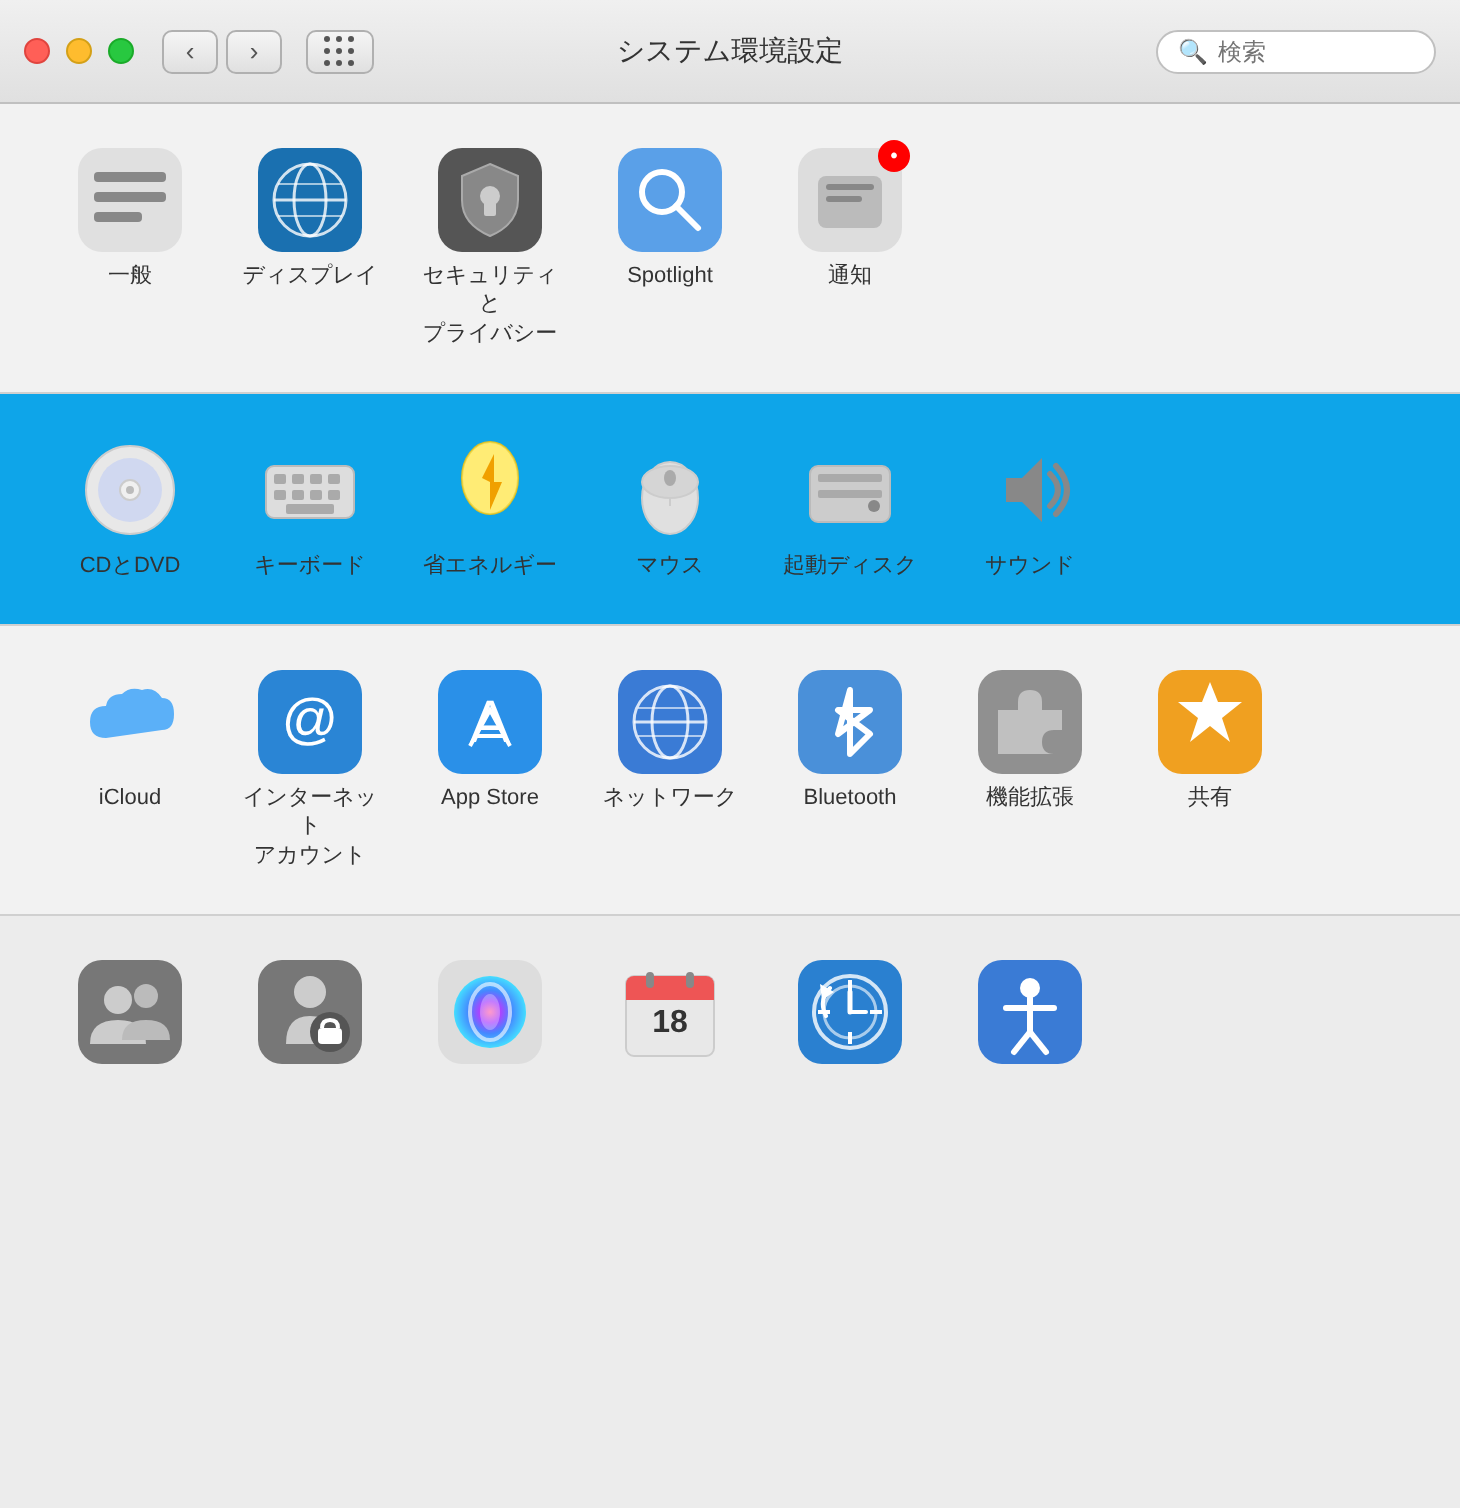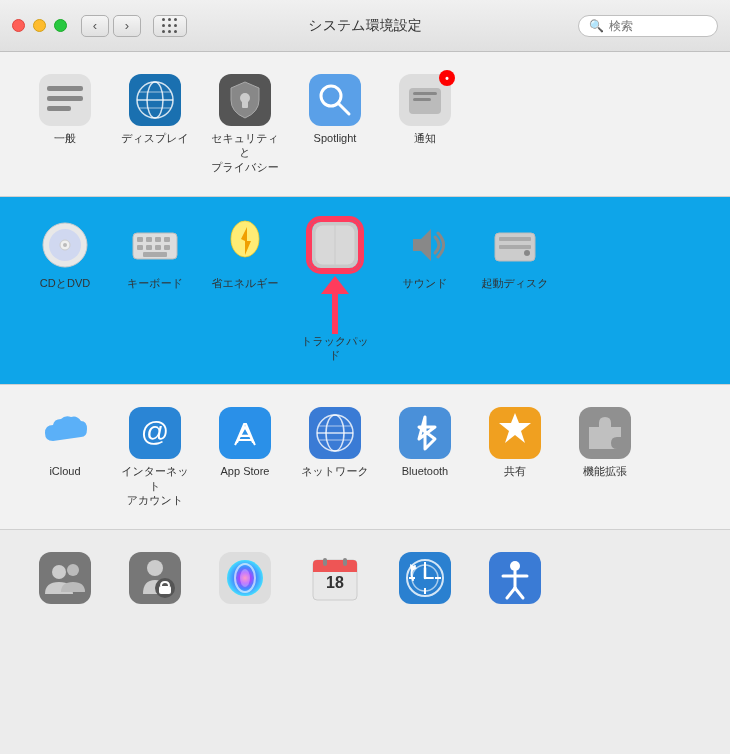--- a/index.html
+++ b/index.html
@@ -352,60 +352,55 @@
         <div class="pref-icon">
           <svg width="52" height="52" viewBox="0 0 52 52">
             <ellipse cx="26" cy="20" rx="14" ry="18" fill="#ffe060" stroke="#e0c020" stroke-width="1"></ellipse>
             <ellipse cx="26" cy="20" rx="14" ry="18" fill="rgba(255,255,150,0.4)"></ellipse>
             <path d="M22 20 L28 8 L28 22 L32 22 L26 36 L26 22 Z" fill="#f0a000"></path>
           </svg>
         </div>
         <span class="pref-label">省エネルギー</span>
       </div>
 
-
-      <div class="pref-item highlighted">
-        <div class="trackpad-wrapper">
-          <div class="pref-icon" style="border: 3px solid #ff3b5c; border-radius: 12px;">
-            <svg width="52" height="52" viewBox="0 0 52 52">
-              <rect width="52" height="52" rx="10" fill="#c8c8c8"></rect>
-              <rect x="4" y="4" width="44" height="44" rx="8" fill="#d8d8d8"></rect>
-              <line x1="26" y1="4" x2="26" y2="48" stroke="#bbb" stroke-width="0.5"></line>
-            </svg>
-          </div>
-          <div class="annotation-arrow">
-            <div class="arrow-head"></div>
-            <div class="arrow-shaft"></div>
-          </div>
-        </div>
-        <span class="pref-label">トラックパッド</span>
-      </div>
-
-
-      <div class="pref-item">
-        <div class="pref-icon">
-          <svg width="52" height="52" viewBox="0 0 52 52">
-            <path d="M14 20 L22 20 L32 10 L32 42 L22 32 L14 32 Z" fill="#888"></path>
-            <path d="M36 18 Q44 26 36 34" stroke="#888" stroke-width="3" fill="none" stroke-linecap="round"></path>
-            <path d="M39 14 Q50 26 39 38" stroke="#888" stroke-width="3" fill="none" stroke-linecap="round"></path>
-          </svg>
-        </div>
-        <span class="pref-label">サウンド</span>
-      </div>
+      <div class="pref-item">
+        <div class="pref-icon">
+          <svg width="52" height="52" viewBox="0 0 52 52">
+            <ellipse cx="26" cy="30" rx="14" ry="18" fill="#e0e0e0" stroke="#ccc" stroke-width="1"></ellipse>
+            <line x1="26" y1="14" x2="26" y2="34" stroke="#ccc" stroke-width="1"></line>
+            <ellipse cx="26" cy="22" rx="14" ry="8" fill="#d5d5d5" stroke="#ccc" stroke-width="1"></ellipse>
+            <ellipse cx="26" cy="20" rx="3" ry="4" fill="#aaa"></ellipse>
+          </svg>
+        </div>
+        <span class="pref-label">マウス</span>
+      </div>
+
+
 
       <div class="pref-item">
         <div class="pref-icon">
           <svg width="52" height="52" viewBox="0 0 52 52">
             <rect x="6" y="14" width="40" height="28" rx="4" fill="#ccc" stroke="#bbb" stroke-width="1"></rect>
             <rect x="10" y="18" width="32" height="4" rx="1" fill="#aaa"></rect>
             <rect x="10" y="26" width="32" height="4" rx="1" fill="#aaa"></rect>
             <circle cx="38" cy="34" r="3" fill="#888"></circle>
           </svg>
         </div>
         <span class="pref-label">起動ディスク</span>
+      </div>
+
+      <div class="pref-item">
+        <div class="pref-icon">
+          <svg width="52" height="52" viewBox="0 0 52 52">
+            <path d="M14 20 L22 20 L32 10 L32 42 L22 32 L14 32 Z" fill="#888"></path>
+            <path d="M36 18 Q44 26 36 34" stroke="#888" stroke-width="3" fill="none" stroke-linecap="round"></path>
+            <path d="M39 14 Q50 26 39 38" stroke="#888" stroke-width="3" fill="none" stroke-linecap="round"></path>
+          </svg>
+        </div>
+        <span class="pref-label">サウンド</span>
       </div>
 
     </div>
   </div>
 
   <div class="section section-3">
     <div class="icon-grid">
 
       <div class="pref-item">
         <div class="pref-icon">
@@ -458,35 +453,35 @@
             <rect width="52" height="52" rx="12" fill="#4a90d9"></rect>
             <path d="M26 10 L26 42 L36 32 L20 20 L36 20 L20 32 Z" stroke="white" stroke-width="3" fill="none" stroke-linejoin="round"></path>
           </svg>
         </div>
         <span class="pref-label">Bluetooth</span>
       </div>
 
       <div class="pref-item">
         <div class="pref-icon">
           <svg width="52" height="52" viewBox="0 0 52 52">
+            <rect width="52" height="52" rx="12" fill="#909090"></rect>
+            <path d="M10 20 L20 20 L20 16 Q20 10 26 10 Q32 10 32 16 L32 20 L42 20 L42 30 L38 30 Q32 30 32 36 Q32 42 38 42 L42 42 L42 42 L10 42 Z" fill="#c0c0c0"></path>
+          </svg>
+        </div>
+        <span class="pref-label">機能拡張</span>
+      </div>
+
+      <div class="pref-item">
+        <div class="pref-icon">
+          <svg width="52" height="52" viewBox="0 0 52 52">
             <rect width="52" height="52" rx="12" fill="#f0a020"></rect>
             <path d="M26 6 L30 16 L42 16 L32 24 L36 36 L26 28 L16 36 L20 24 L10 16 L22 16 Z" fill="white"></path>
           </svg>
         </div>
         <span class="pref-label">共有</span>
-      </div>
-
-      <div class="pref-item">
-        <div class="pref-icon">
-          <svg width="52" height="52" viewBox="0 0 52 52">
-            <rect width="52" height="52" rx="12" fill="#909090"></rect>
-            <path d="M10 20 L20 20 L20 16 Q20 10 26 10 Q32 10 32 16 L32 20 L42 20 L42 30 L38 30 Q32 30 32 36 Q32 42 38 42 L42 42 L42 42 L10 42 Z" fill="#c0c0c0"></path>
-          </svg>
-        </div>
-        <span class="pref-label">機能拡張</span>
       </div>
 
     </div>
   </div>
 
   <div class="section section-4">
     <div class="icon-grid">
 
       <div class="pref-item">
         <div class="pref-icon">

